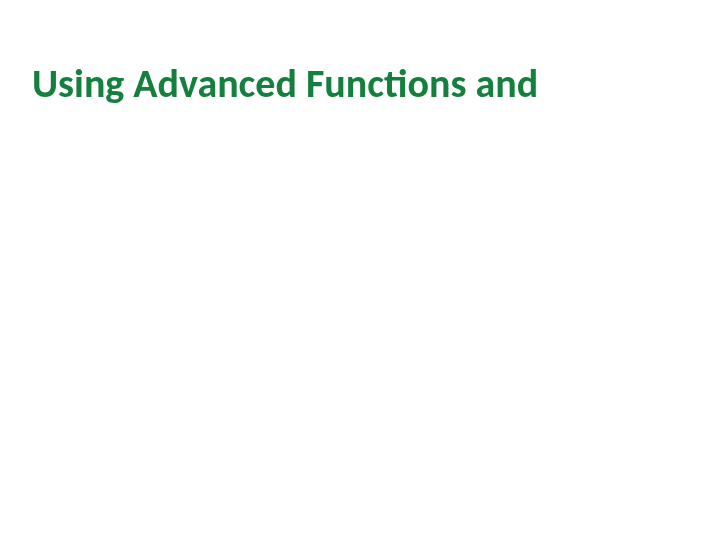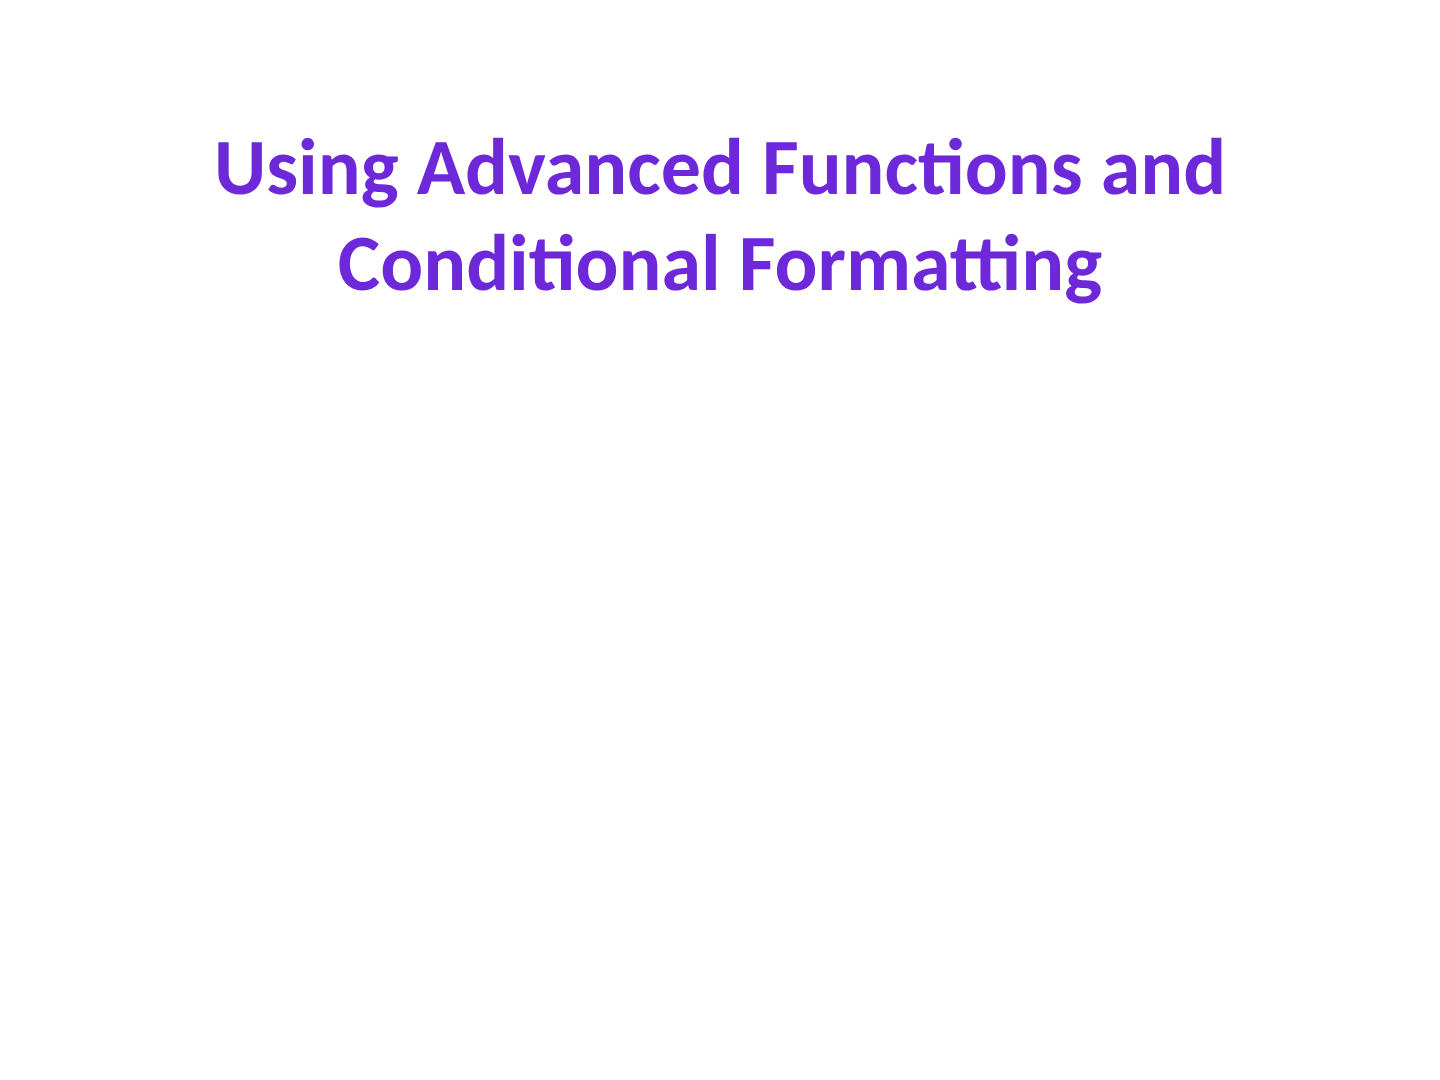--- a/index.html
+++ b/index.html
@@ -12,27 +12,25 @@
       height: 540px;
       background: #ffffff;
       font-family: Calibri, "Segoe UI", Arial, sans-serif;
       position: relative;
     }
     .slide-title {
       position: absolute;
       top: 60px;
       left: 0;
       right: 0;
-      text-align: center;
       font-size: 40px;
       font-weight: 700;
-      color: #6d28d9;
+      color: #15803d;
       line-height: 1.2;
-      padding: 0 44px;
+      padding: 0 32px;
     }
   </style>
 </head>
 <body>
 
 <div class="slide-title">
   <div>Using Advanced Functions and</div>
-  <div>Conditional Formatting</div>
 </div>
 
 </body></html>

